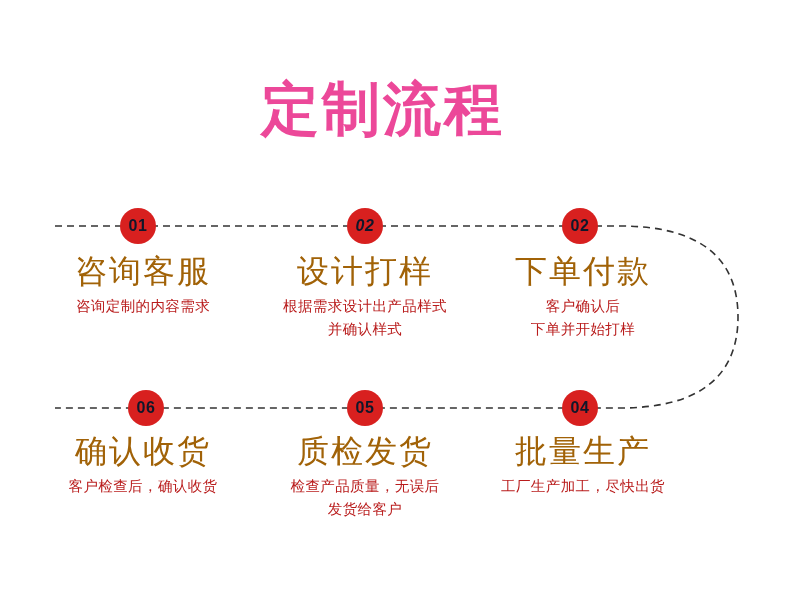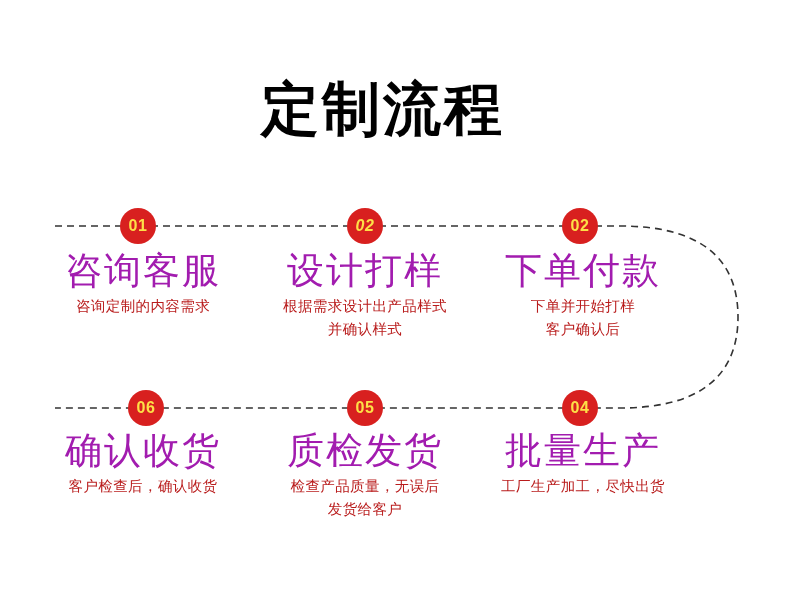--- a/index.html
+++ b/index.html
@@ -24,21 +24,21 @@
   
   .page-title {
     position: absolute;
     left: 0;
     top: 77px;
     width: 766px;
     text-align: center;
     font-size: 58px;
     line-height: 64px;
     font-weight: 700;
-    color: #000000;
+    color: #ec4899;
     letter-spacing: 3px;
     white-space: nowrap;
   }
 
   
   .connector-layer {
     position: absolute;
     left: 0;
     top: 0;
     width: 790px;
@@ -46,42 +46,42 @@
     pointer-events: none;
   }
 
   
   .step-badge {
     position: absolute;
     width: 36px;
     height: 36px;
     border-radius: 50%;
     background: #d8201f;
-    color: #fde047;
+    color: #0f172a;
     font-size: 16px;
     font-weight: 700;
     line-height: 36px;
     text-align: center;
     letter-spacing: 0.5px;
     transform: translate(-50%, -50%);
     box-sizing: border-box;
   }
 
   
   .step-block {
     position: absolute;
     transform: translateX(-50%);
     text-align: center;
     width: 240px;
   }
   .step-heading {
-    font-size: 37px;
+    font-size: 32px;
     line-height: 38px;
     font-weight: 400;
-    color: #a21caf;
+    color: #a16207;
     letter-spacing: 2px;
     white-space: nowrap;
     text-align: center;
   }
   .step-desc {
     margin-top: 5px;
     font-size: 14.5px;
     line-height: 23px;
     font-weight: 400;
     color: #b91c1c;
@@ -121,22 +121,22 @@
     <div class="step-heading">设计打样</div>
     <div class="step-desc" id="desc-1">
         <span class="desc-line">根据需求设计出产品样式</span>
         <span class="desc-line">并确认样式</span>
       </div>
   </div>
 
   <div class="step-block" id="block-2" style="left: 583px; top: 252px;">
     <div class="step-heading">下单付款</div>
     <div class="step-desc" id="desc-2">
+        <span class="desc-line">客户确认后</span>
         <span class="desc-line">下单并开始打样</span>
-        <span class="desc-line">客户确认后</span>
       </div>
   </div>
 
   <div class="step-block" id="block-4" style="left: 365px; top: 432px;">
     <div class="step-heading">质检发货</div>
     <div class="step-desc" id="desc-4">
         <span class="desc-line">检查产品质量，无误后</span>
         <span class="desc-line">发货给客户</span>
       </div>
   </div>

